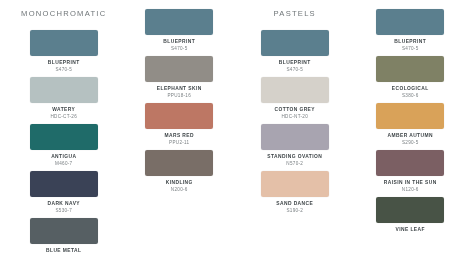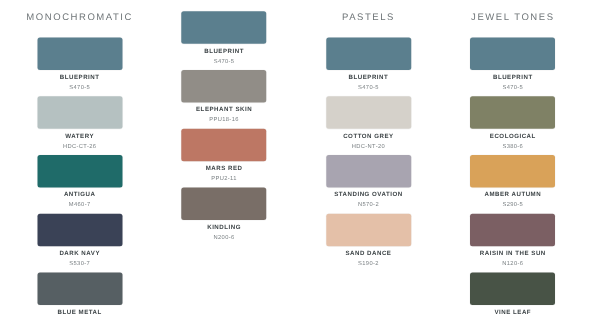--- a/index.html
+++ b/index.html
@@ -145,21 +145,20 @@
         <div class="swatch-name">STANDING OVATION</div>
         <div class="swatch-code">N570-2</div>
       </div>
       <div class="swatch-group">
         <div class="swatch" style="background: rgb(228, 192, 168);"></div>
         <div class="swatch-name">SAND DANCE</div>
         <div class="swatch-code">S190-2</div>
       </div>
     </div>
     <div class="column">
-      <div class="col-header">JEWEL TONES</div>
       <div class="swatch-group">
         <div class="swatch" style="background: rgb(91, 127, 142);"></div>
         <div class="swatch-name">BLUEPRINT</div>
         <div class="swatch-code">S470-5</div>
       </div>
       <div class="swatch-group">
         <div class="swatch" style="background: rgb(127, 129, 101);"></div>
         <div class="swatch-name">ECOLOGICAL</div>
         <div class="swatch-code">S380-6</div>
       </div>

